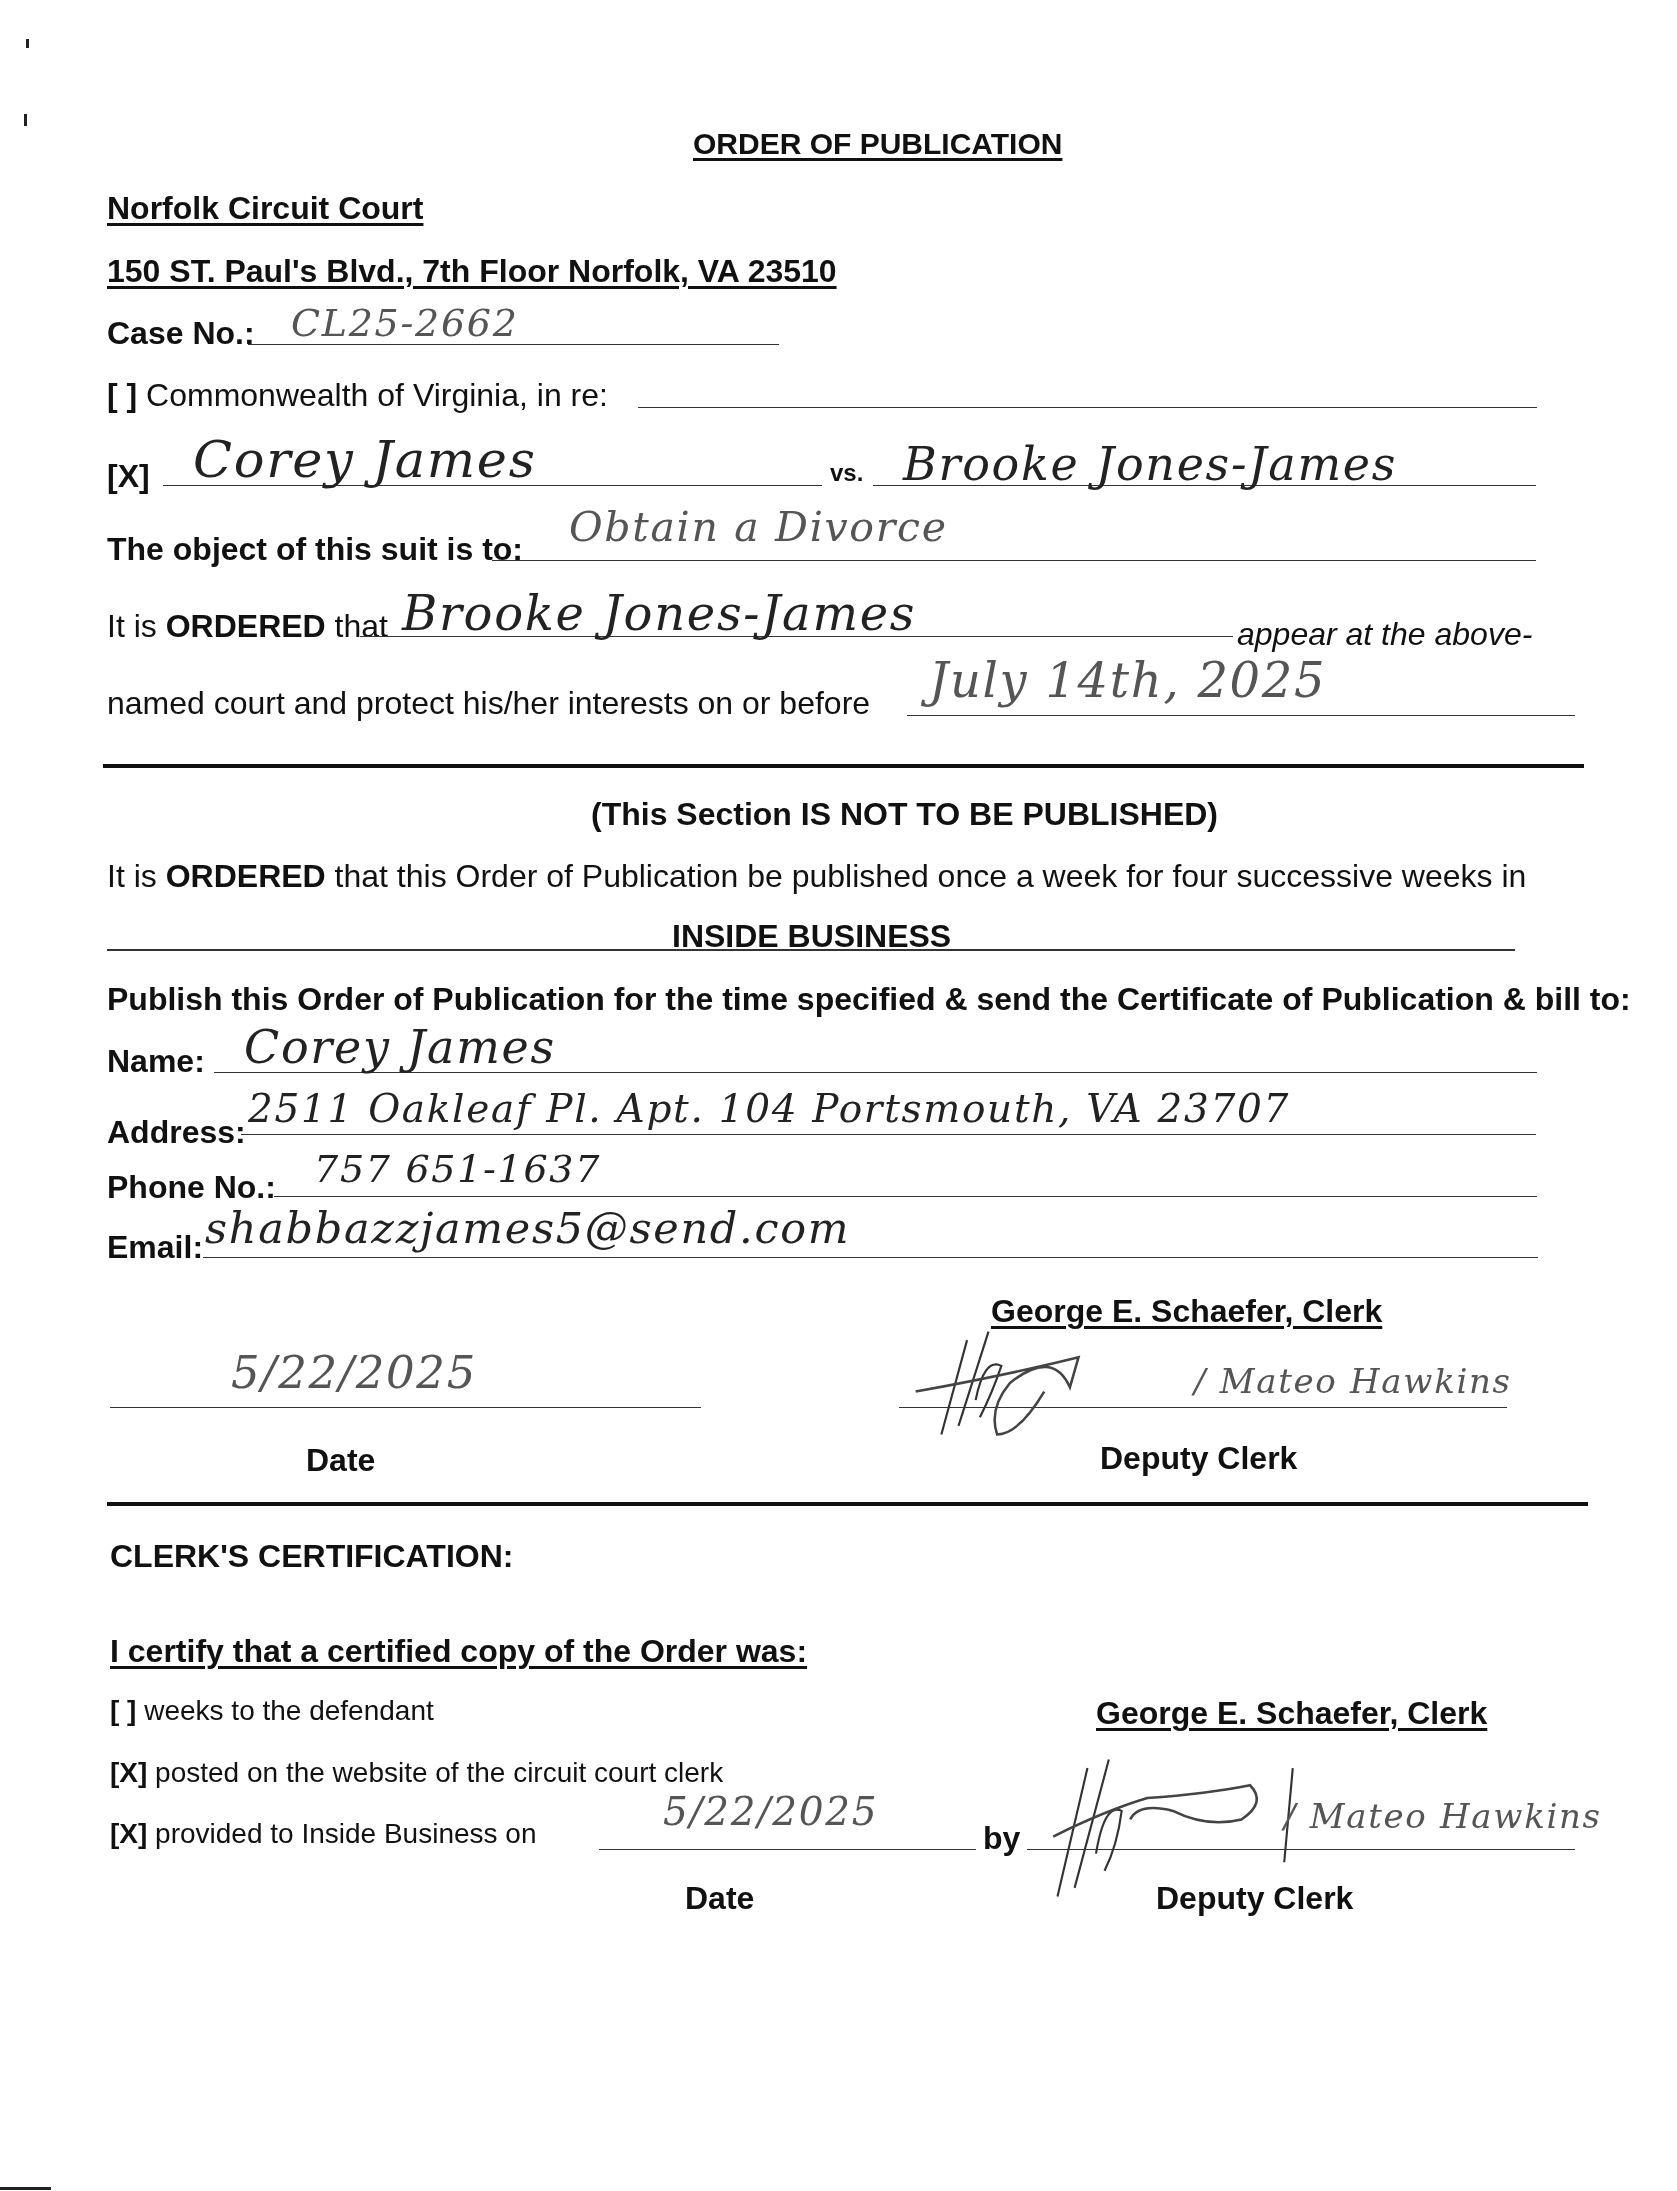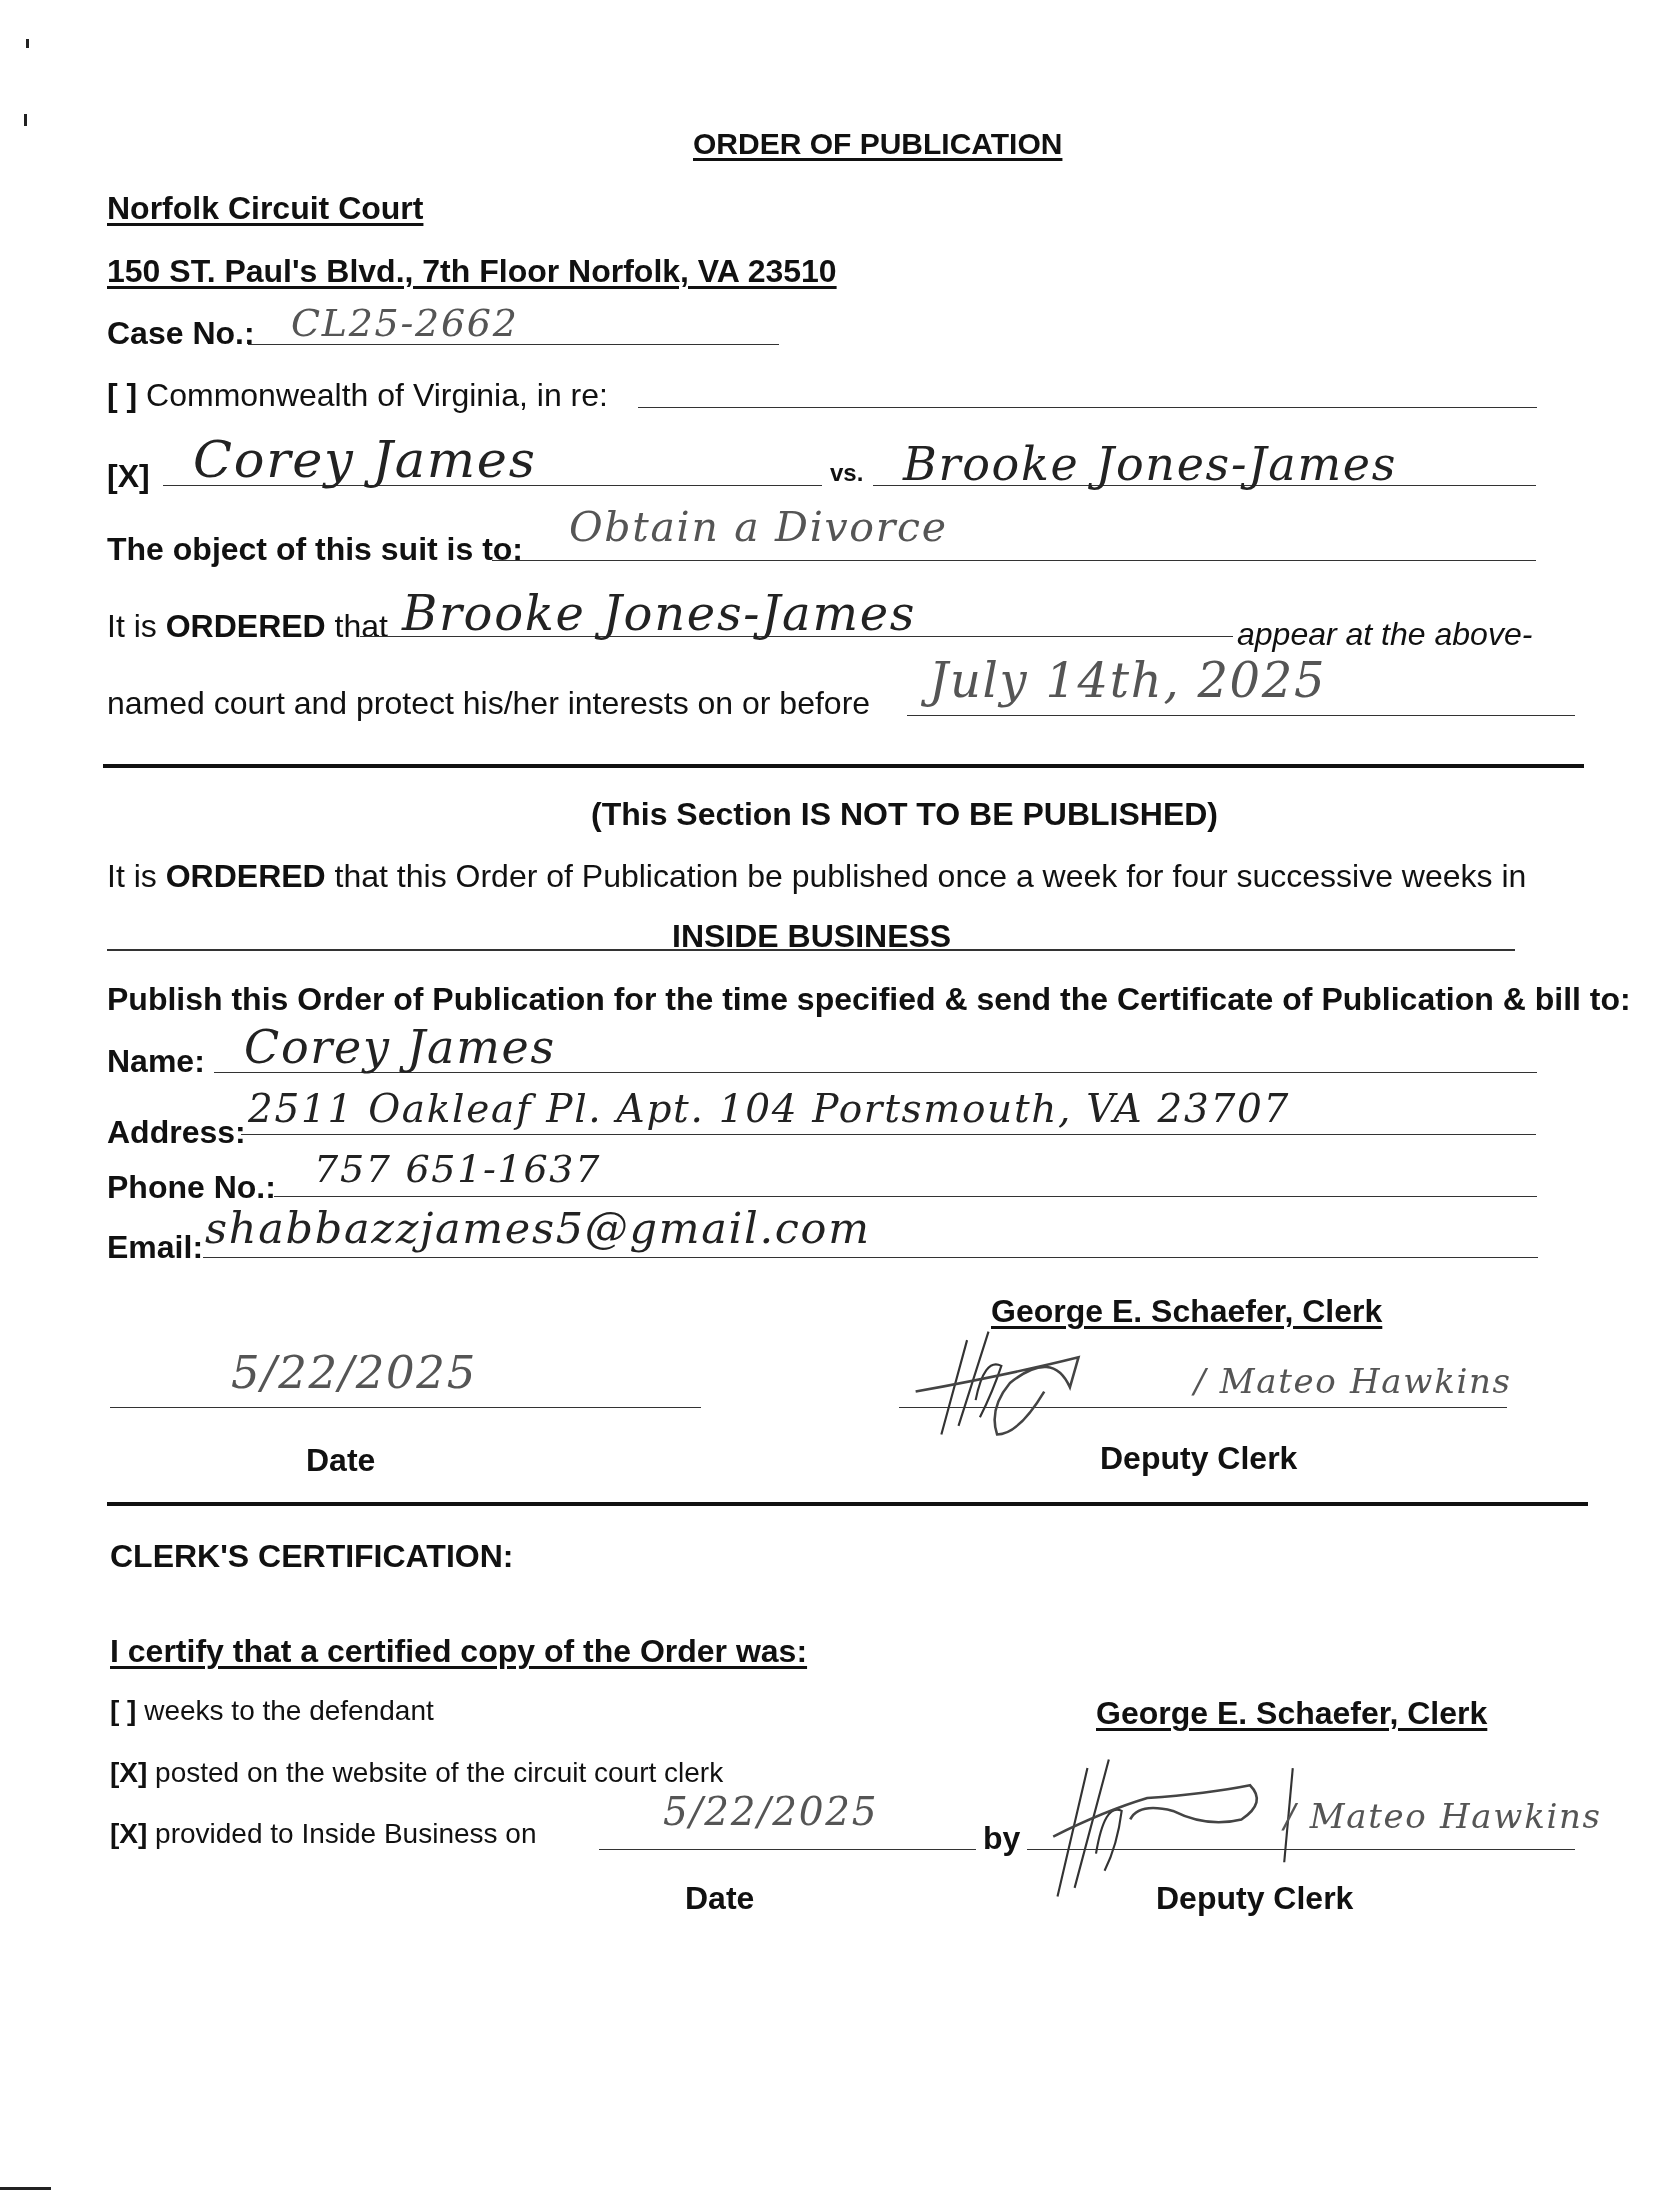--- a/index.html
+++ b/index.html
@@ -82,21 +82,21 @@
 <div class="abs bold lbl" style="left:107px;top:1106px;margin-top:8px;">Address:</div>
 <div class="line" style="left:241px;top:1134px;width:1295px;"></div>
 <div class="hw" style="left:248px;top:1086px;font-size:39px;">2511 Oakleaf Pl. Apt. 104 Portsmouth, VA 23707</div>
 
 <div class="abs bold lbl" style="left:107px;top:1169px;">Phone No.:</div>
 <div class="line" style="left:274px;top:1196px;width:1263px;"></div>
 <div class="hw" style="left:278px;top:1147px;font-size:38px;margin-left:36px;">757 651-1637</div>
 
 <div class="abs bold lbl" style="left:107px;top:1229px;">Email:</div>
 <div class="line" style="left:203px;top:1257px;width:1335px;"></div>
-<div class="hw" style="left:205px;top:1203px;font-size:43px;">shabbazzjames5@gmail.com</div>
+<div class="hw" style="left:205px;top:1203px;font-size:43px;">shabbazzjames5@send.com</div>
 
 <div class="abs bold ul lbl" style="left:991px;top:1293px;">George E. Schaefer, Clerk</div>
 
 <div class="line" style="left:110px;top:1407px;width:591px;"></div>
 <div class="hw thin" style="left:231px;top:1346px;font-size:45px;">5/22/2025</div>
 <div class="abs bold lbl" style="left:306px;top:1442px;">Date</div>
 
 <div class="line" style="left:899px;top:1407px;width:608px;"></div>
 <svg class="sig" style="left:907px;top:1323px;" width="283" height="120" viewBox="0 0 330 140">
   <path d="M40 130 L70 20 M60 120 L95 10 M80 90 Q90 40 110 50 Q100 80 85 110" stroke="#333" stroke-width="2.5" fill="none"></path>

